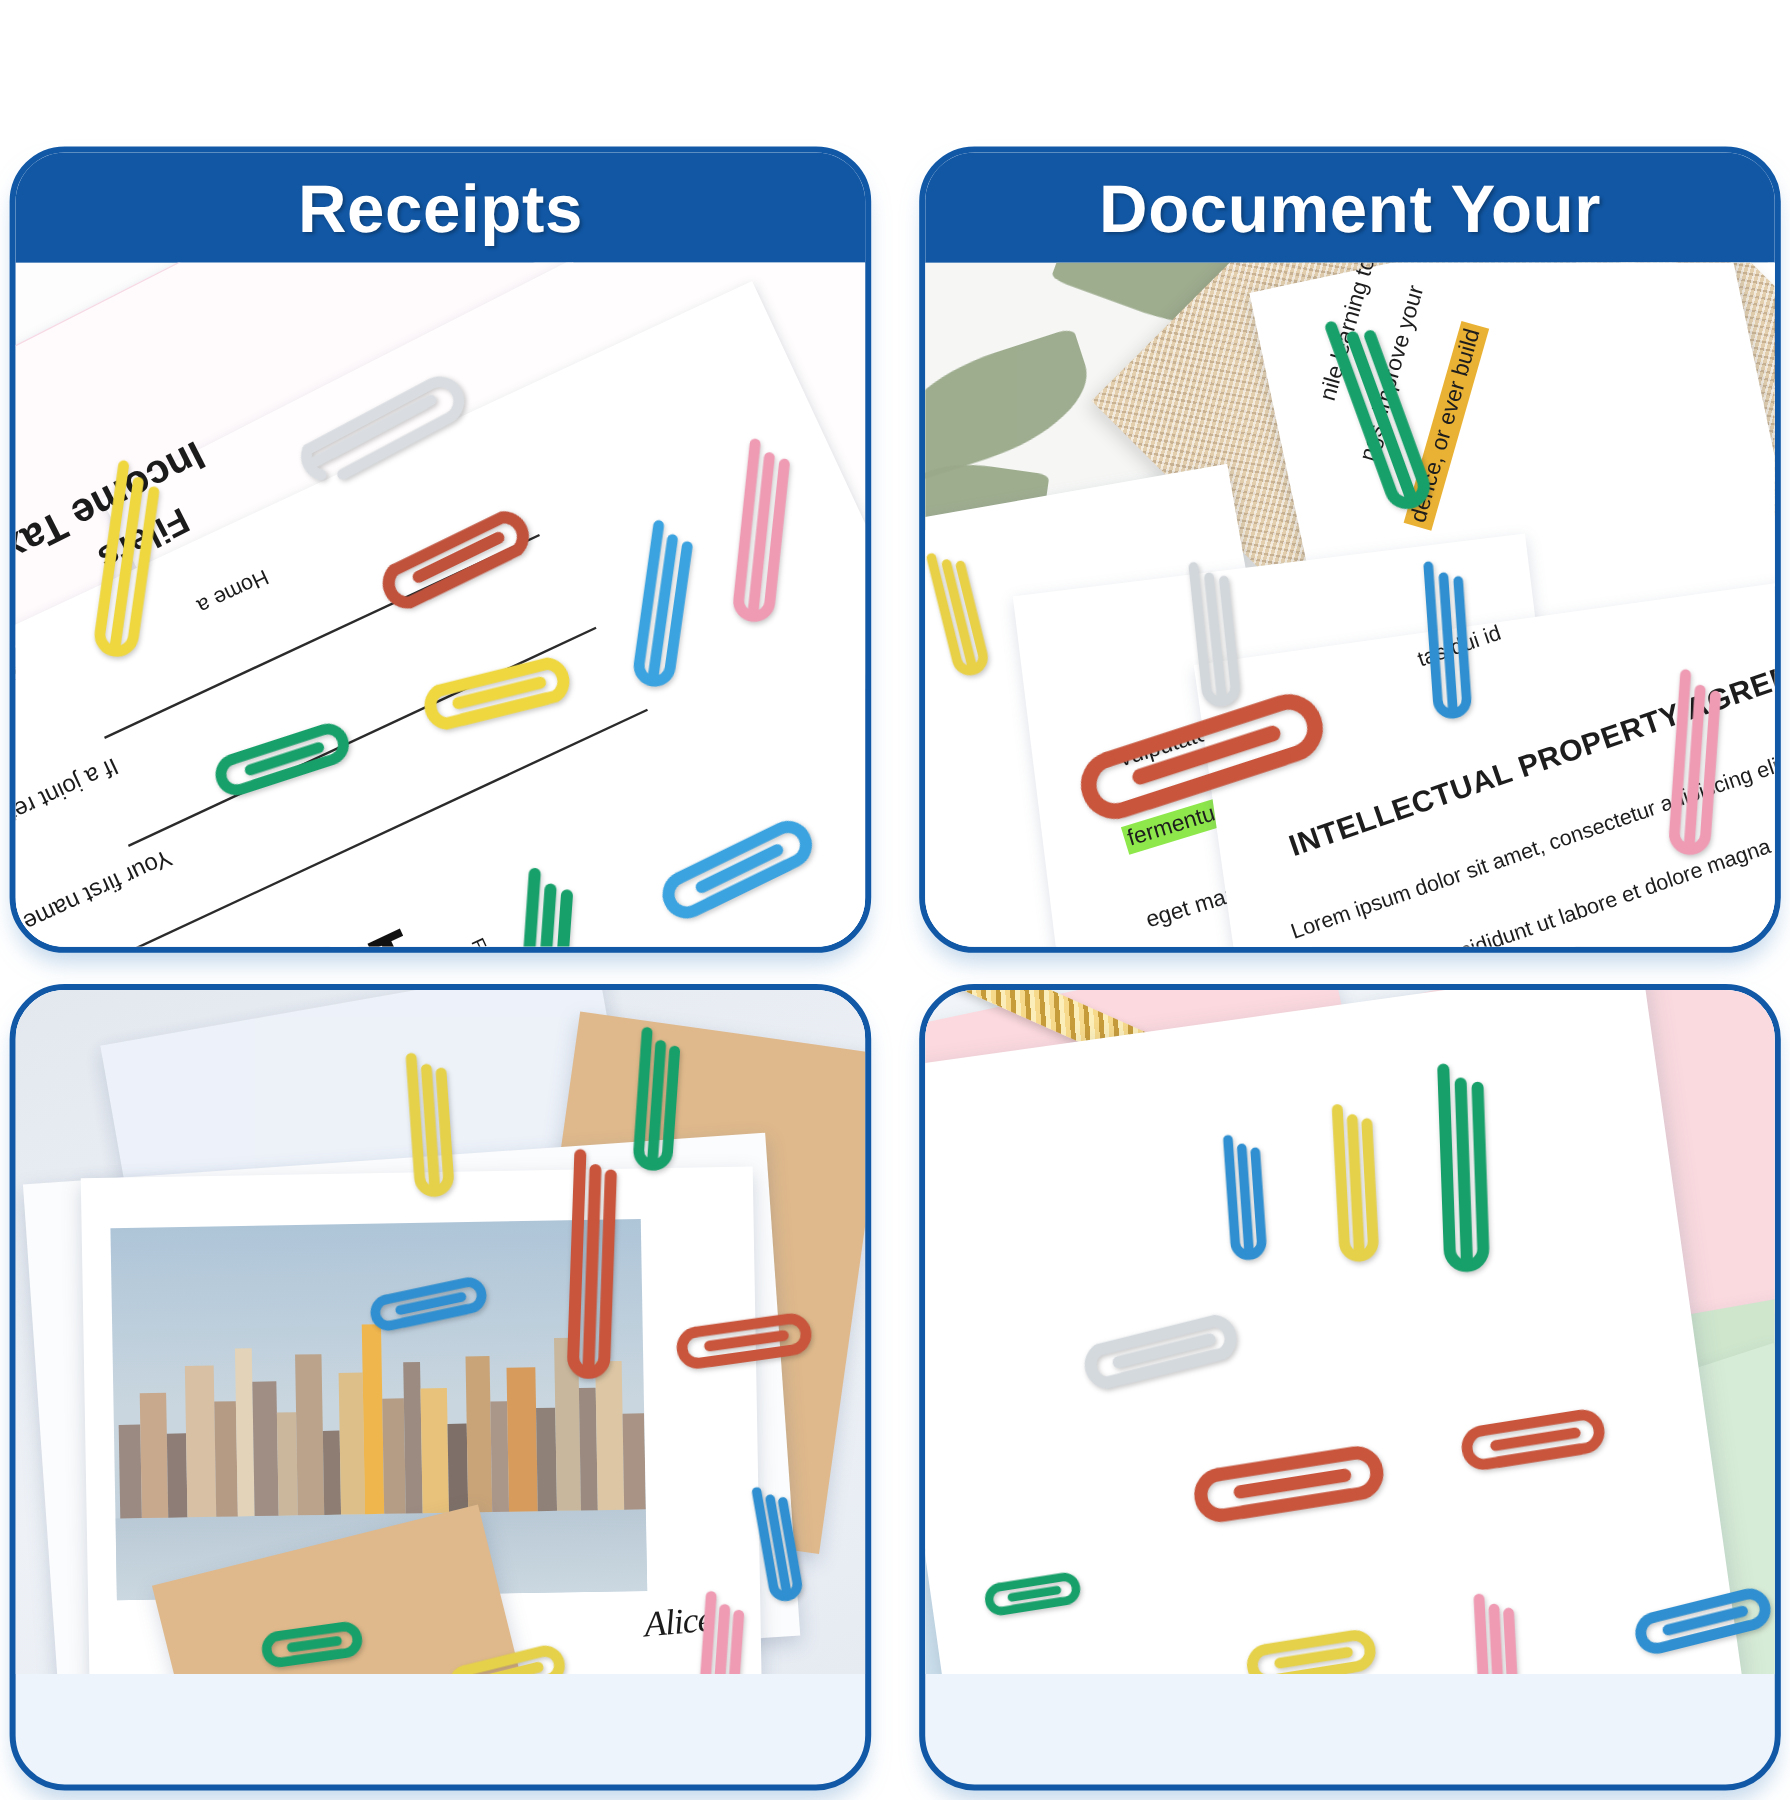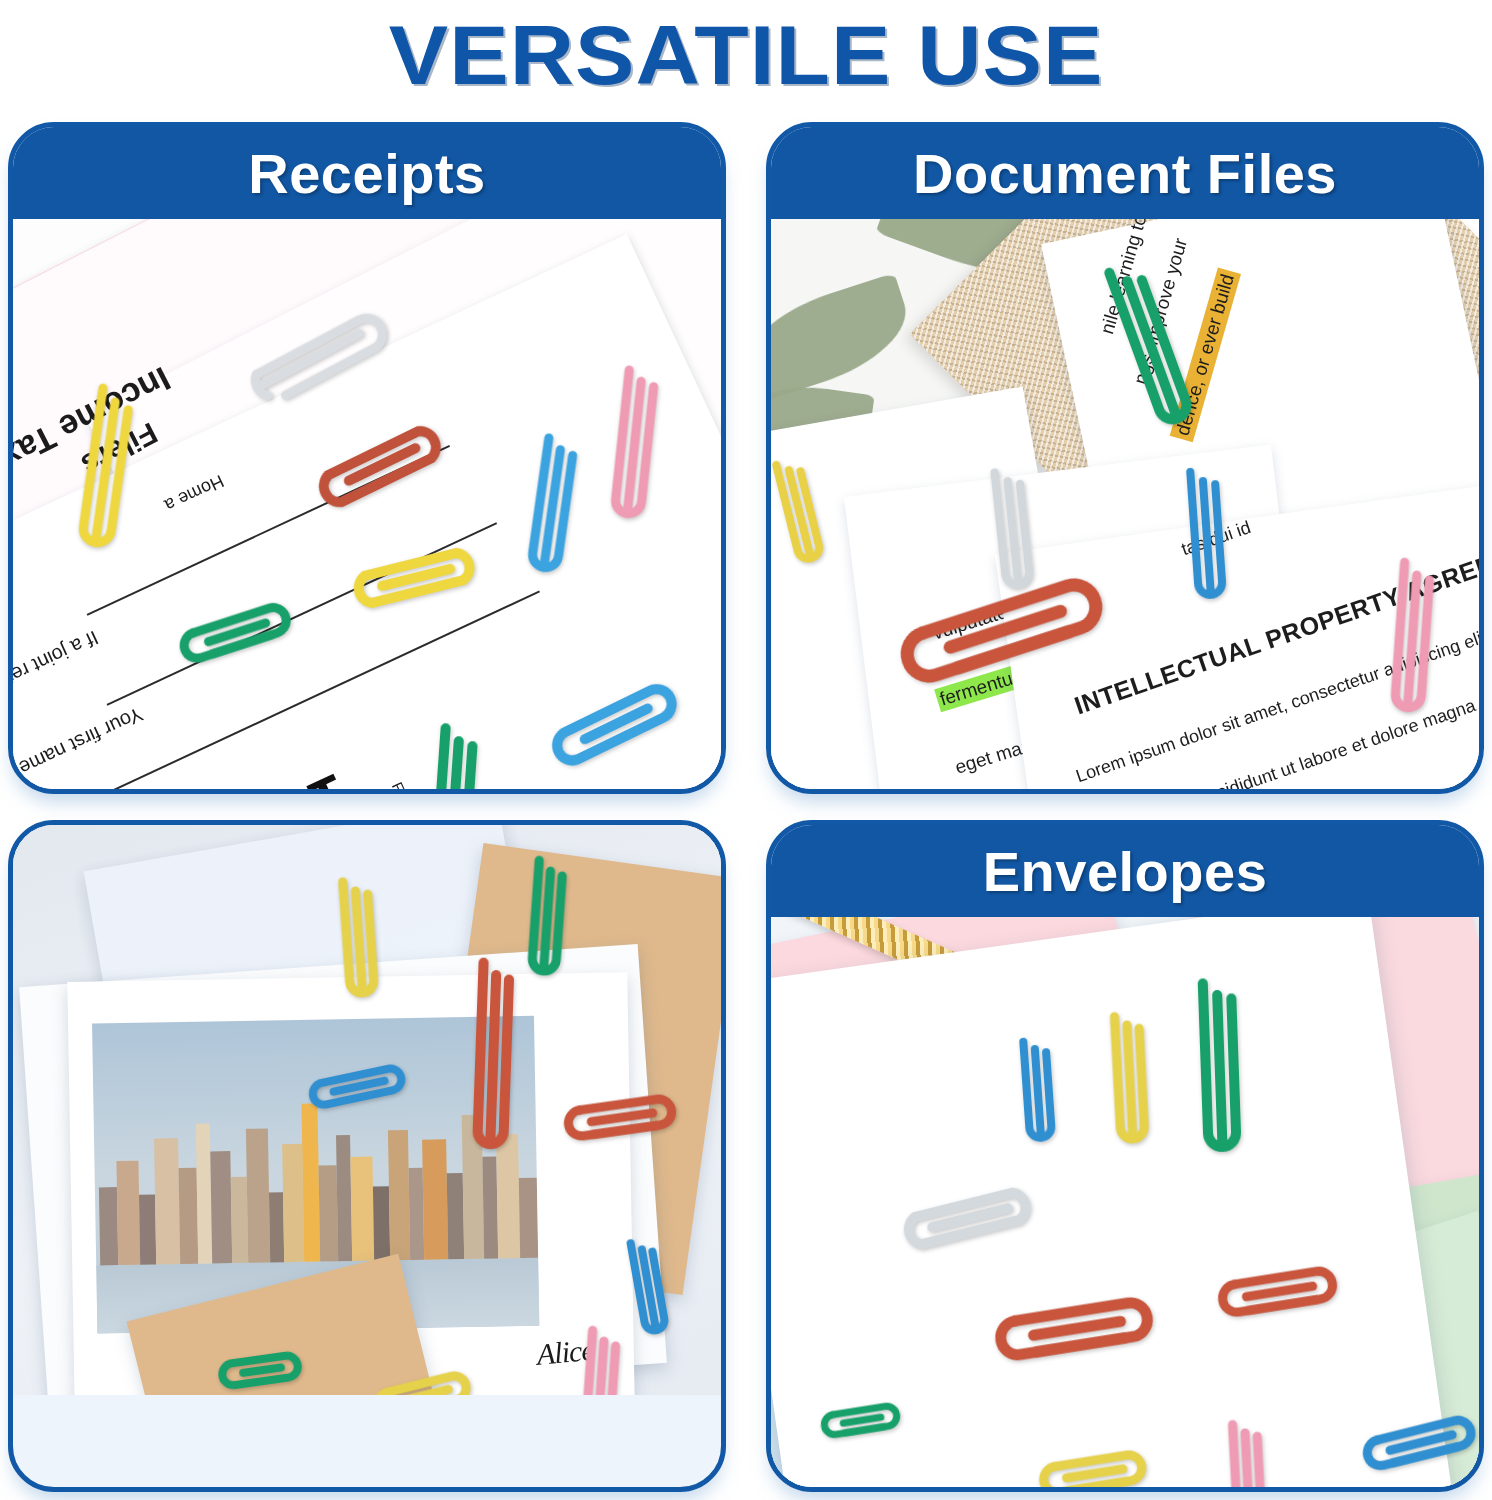--- a/index.html
+++ b/index.html
@@ -221,23 +221,20 @@
     background:
       repeating-linear-gradient(62deg, #f6d98a 0 4px, #c69b3a 4px 8px, #fbeebb 8px 12px);
     box-shadow: 0 3px 7px rgba(0,0,0,.18);
   }
 </style>
 </head>
 <body>
 
 <div class="page">
 
-  <div class="title-bar">
-    <div class="title-text">VERSATILE USE</div>
-  </div>
 
   <div class="grid">
 
     <div class="panel">
       <div class="card">
         <div class="card-header">
           <div class="card-header-title">Receipts</div>
         </div>
         <div class="photo p1">
 
@@ -363,21 +360,21 @@
               </svg>
           </div>
 
         </div>
       </div>
     </div>
 
     <div class="panel">
       <div class="card">
         <div class="card-header">
-          <div class="card-header-title">Document Files</div>
+          <div class="card-header-title">Document Your</div>
         </div>
         <div class="photo p2">
 
           <div class="coffee-saucer"></div>
           <div class="coffee-cup"></div>
           <div class="coffee-liquid"></div>
 
           <div class="leaf" style="left:110px; top:-18px; width:180px; height:64px; transform:rotate(20deg);"></div>
           <div class="leaf" style="left:-30px; top:78px; width:170px; height:82px; transform:rotate(-18deg);"></div>
           <div class="leaf" style="left:-20px; top:168px; width:120px; height:60px; transform:rotate(8deg);"></div>
@@ -597,23 +594,20 @@
                 </g>
               </svg>
           </div>
 
         </div>
       </div>
     </div>
 
     <div class="panel">
       <div class="card">
-        <div class="card-header">
-          <div class="card-header-title">Envelopes</div>
-        </div>
         <div class="photo p4">
 
           <div class="env e-pink"></div>
           <div class="env e-pink2"></div>
           <div class="env e-blue"></div>
           <div class="env e-green"></div>
           <div class="env e-mint"></div>
           <div class="gold"></div>
           <div class="main-sheet"></div>
 

